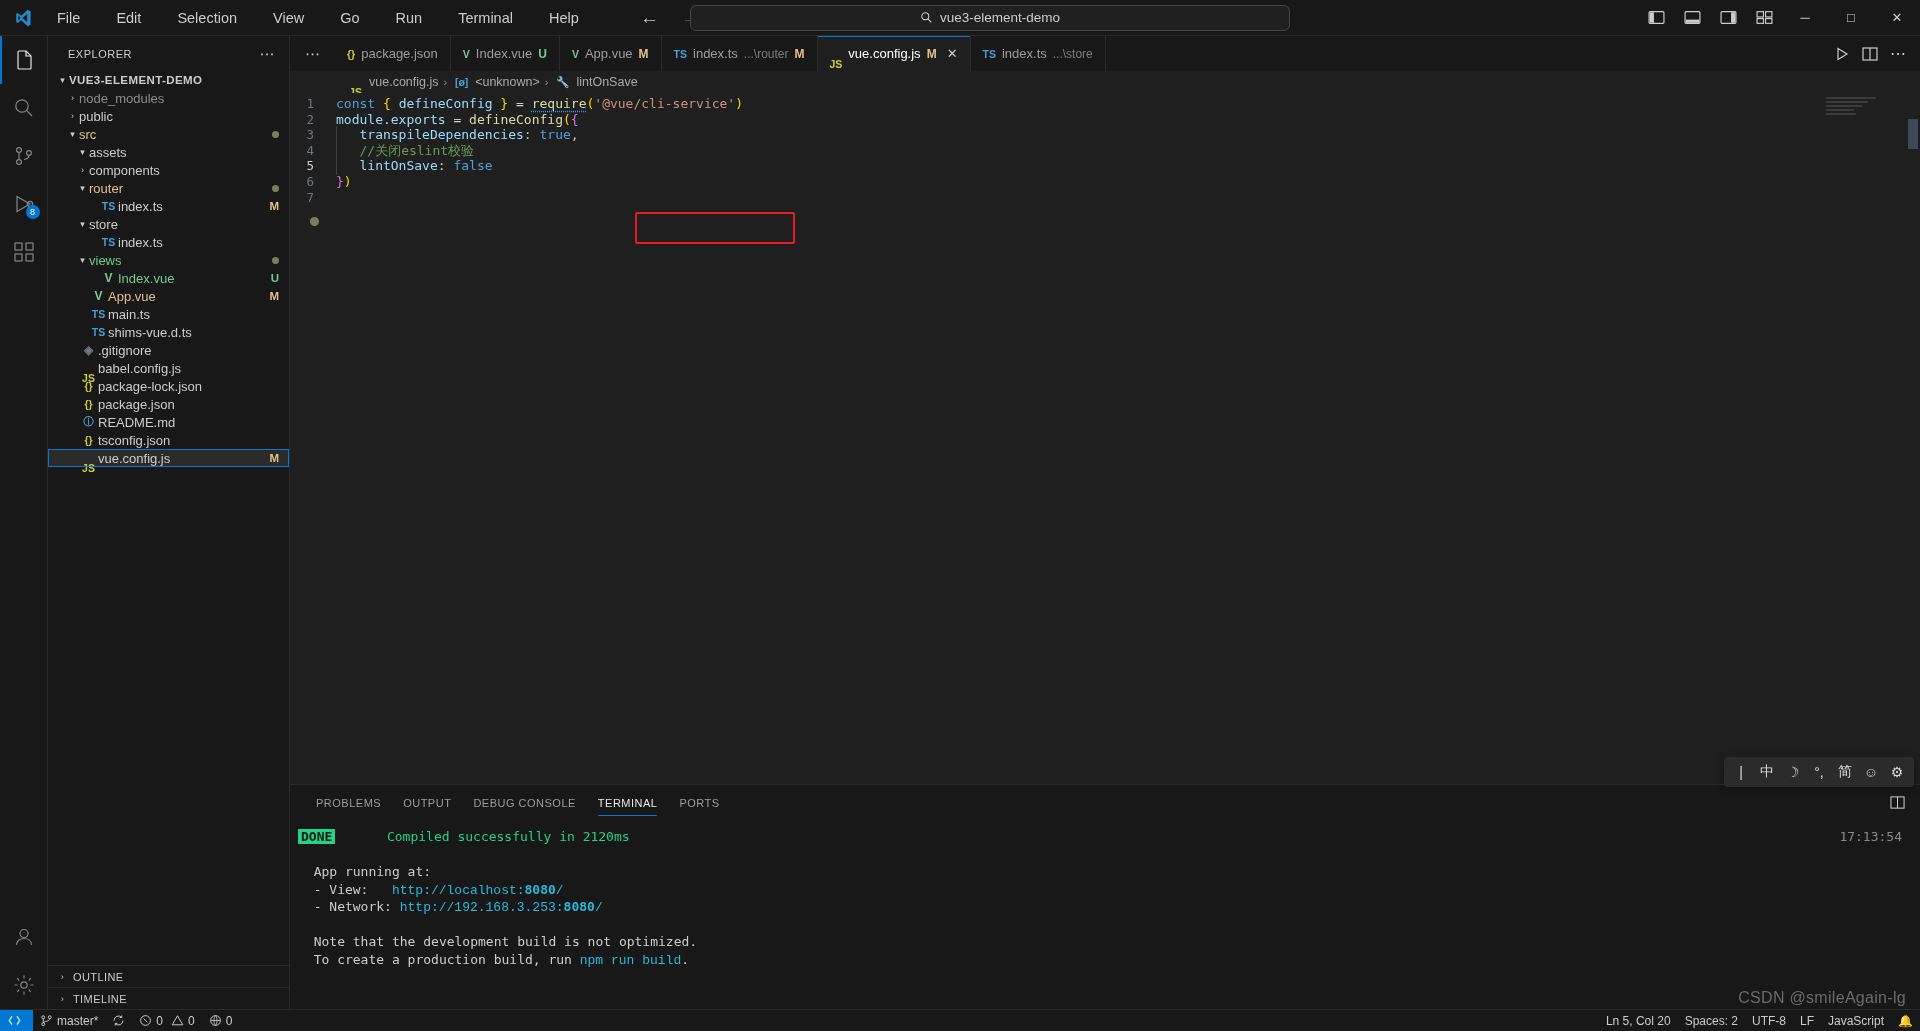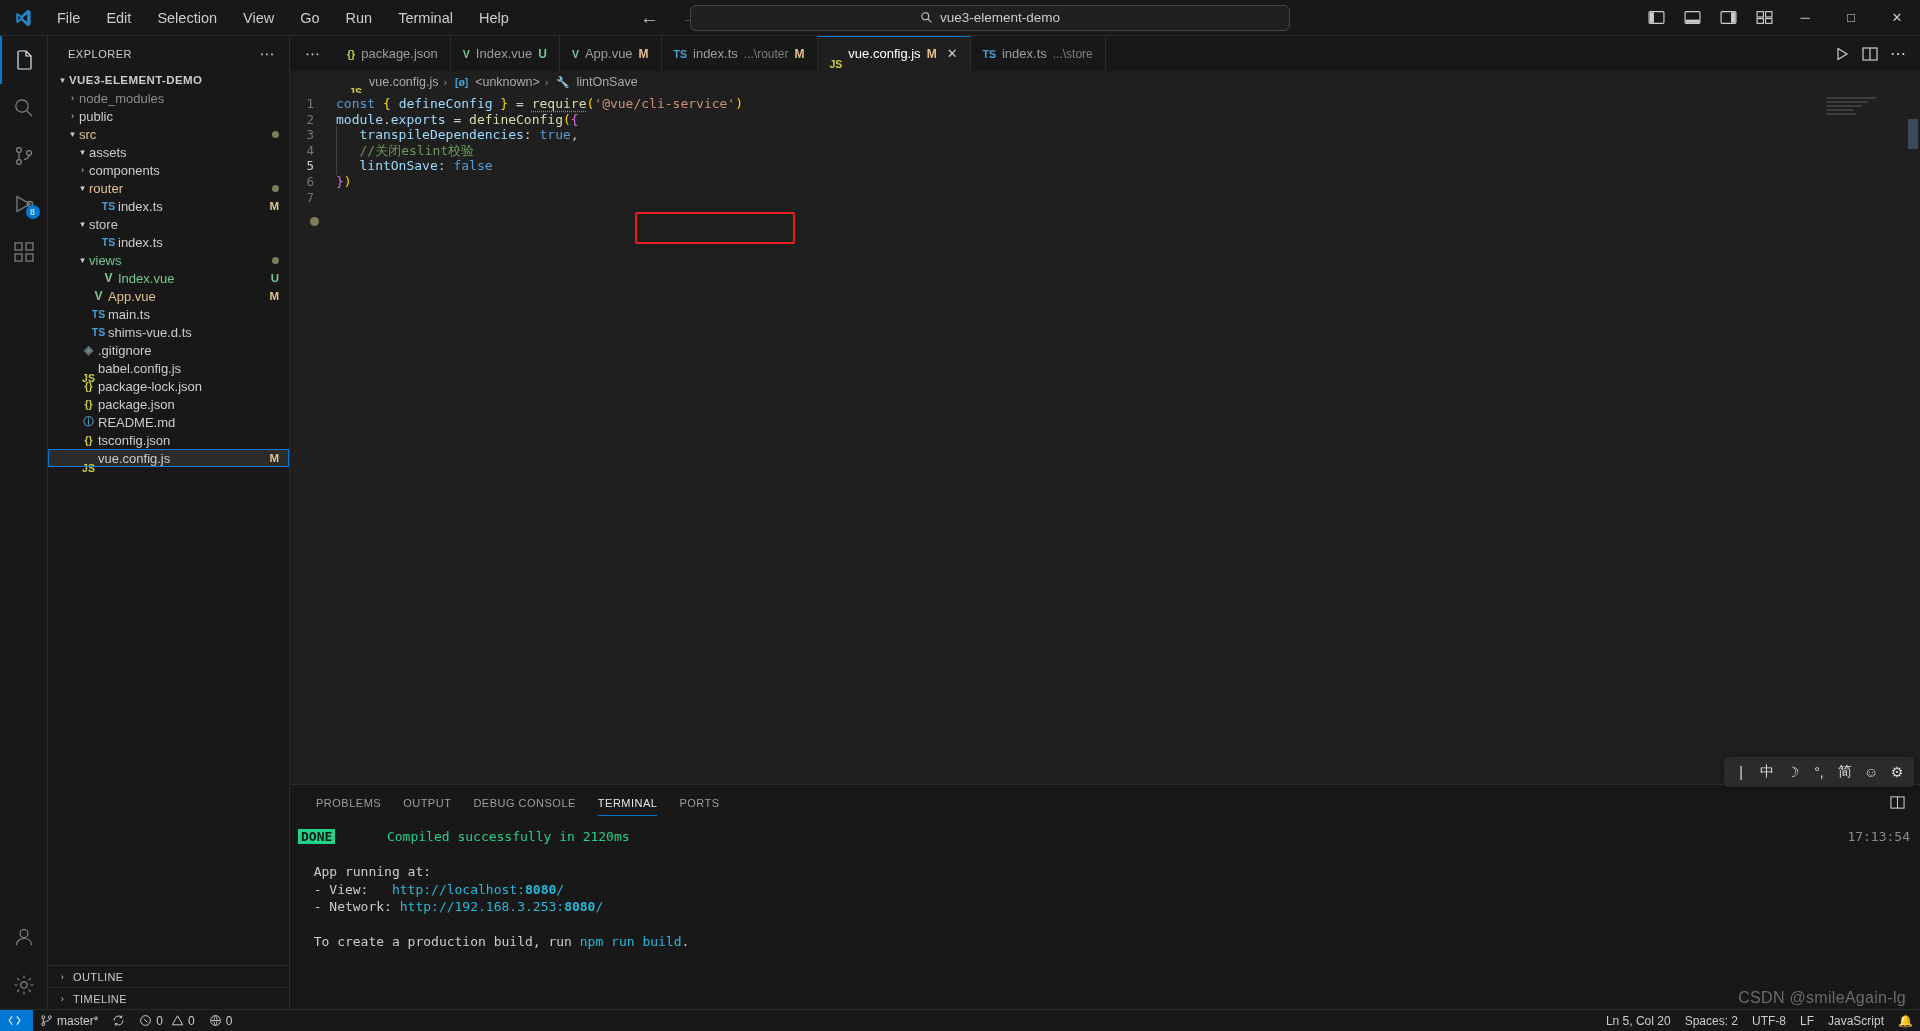--- a/index.html
+++ b/index.html
@@ -13,21 +13,21 @@
   }
   .app { position:relative; width:1920px; height:1031px; display:flex; flex-direction:column; background:#181818; }
 
   
   .titlebar {
     height:36px; background:#181818; display:flex; align-items:center;
     border-bottom:1px solid #2b2b2b; flex:none; position:relative;
   }
   .vs-logo { width:46px; display:flex; align-items:center; justify-content:center; }
   .vs-logo svg { width:20px; height:20px; }
-  .menu { display:flex; align-items:center; gap:4px; }
+  .menu { display:flex; align-items:center; gap:14px; }
   .menu-item { font-size:14.5px; color:#cccccc; padding:4px 11px; border-radius:4px; cursor:default; white-space:nowrap; }
   .nav-arrows { position:absolute; left:640px; display:flex; gap:22px; align-items:center; }
   .arrow { color:#c5c5c5; font-size:19px; line-height:1; cursor:default;}
   .arrow.dim { color:#5a5a5a; }
   .qsearch {
     position:absolute; left:690px; width:600px; height:26px;
     background:#202020; border:1px solid #454545; border-radius:6px;
     display:flex; align-items:center; justify-content:center; gap:7px;
     font-size:13.5px; color:#cccccc;
   }
@@ -153,23 +153,23 @@
   .ptab { font-size:11px; letter-spacing:.5px; text-transform:uppercase; color:#9d9d9d; padding:0 11px; height:35px; display:flex; align-items:center; position:relative; cursor:pointer; }
   .ptab.active { color:#e7e7e7; }
   .ptab.active::after { content:""; position:absolute; left:11px; right:11px; bottom:4px; height:1px; background:#0078d4; }
   .panel-actions { position:absolute; right:10px; top:0; height:35px; display:flex; align-items:center; gap:0; }
   .pa { width:26px; height:35px; display:flex; align-items:center; justify-content:center; color:#cccccc; font-size:14px; }
   .pa svg { width:15px; height:15px; }
   .term { flex:1; padding:8px 0 0 8px; font-family:"DejaVu Sans Mono", monospace; font-size:13px; line-height:17.5px; color:#cccccc; position:relative; overflow:hidden; }
   .tline { white-space:pre; height:17.5px; }
   .tdone { background:#23d18b; color:#0b1a12; font-weight:bold; padding:0 3px; }
   .tgreen { color:#23d18b;padding-left:36px; }
-  .tcyan { color:#29b8db; }
+  .tcyan { color:#29b8db;font-family:Liberation Mono, monospace; }
   .tcyanb { color:#29b8db; font-weight:bold; }
-  .tclock { position:absolute; right:10px; top:8px; color:#8a8a8a; font-size:13px; font-family:"DejaVu Sans Mono", monospace; }
+  .tclock { position:absolute; right:18px; top:8px; color:#8a8a8a; font-size:13px; font-family:"DejaVu Sans Mono", monospace; }
 
   
   .imebar {
     position:absolute; right:6px; top:-28px; height:30px;
     background:#2b2b2b; border-radius:4px; display:flex; align-items:center;
     gap:0px; padding:0 4px; box-shadow:0 2px 8px rgba(0,0,0,.45);
   }
   .ime { width:26px; height:30px; display:flex; align-items:center; justify-content:center; color:#dcdcdc; font-size:14px; }
 
   
@@ -550,20 +550,21 @@
           </div>
         </div>
         <div class="term">
           <div id="term-lines">
               <div class="tline"><span class="tdone">DONE</span><span class="tgreen">  Compiled successfully in 2120ms</span></div>
               <div class="tline">&nbsp;</div>
               <div class="tline"><span>  App running at:</span></div>
               <div class="tline"><span>  - View:   </span><span class="tcyan">http://localhost:</span><span class="tcyanb">8080</span><span class="tcyan">/</span></div>
               <div class="tline"><span>  - Network: </span><span class="tcyan">http://192.168.3.253:</span><span class="tcyanb">8080</span><span class="tcyan">/</span></div>
               <div class="tline">&nbsp;</div>
+              <div class="tline"><span>  Note that the development build is not optimized.</span></div>
               <div class="tline"><span>  To create a production build, run </span><span class="tcyan">npm run build</span><span>.</span></div>
               <div class="tline">&nbsp;</div>
             </div>
           <div class="tclock">17:13:54</div>
         </div>
       </div>
 
     </div>
   </div>
 

